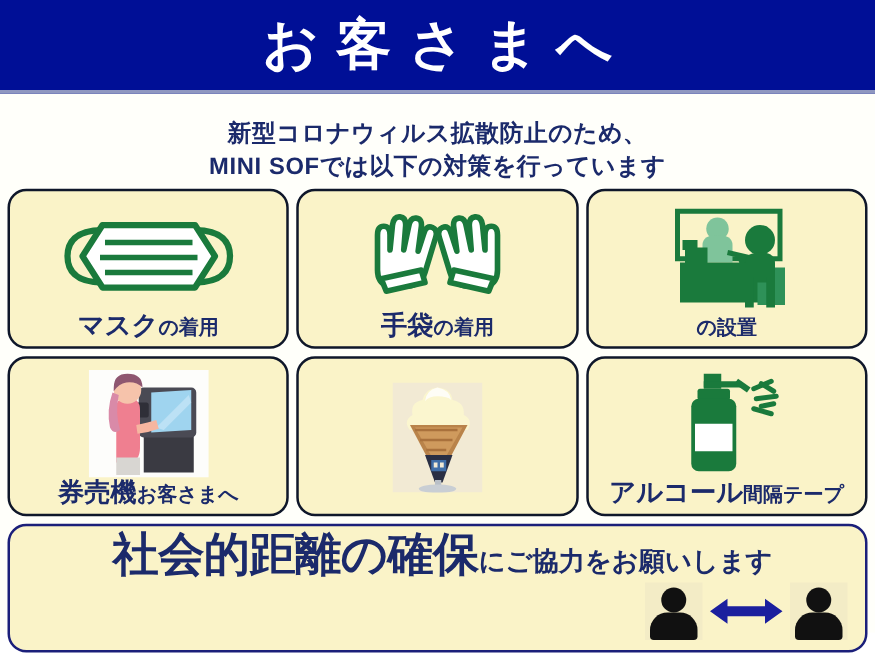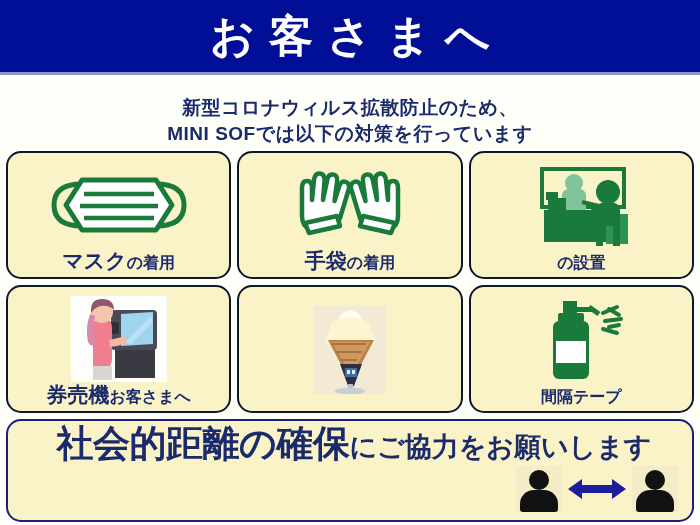--- a/index.html
+++ b/index.html
@@ -50,21 +50,21 @@
   
   .banner{
     margin:6px 6px 0;height:103px;
     background:#faf3c8;border:2px solid #1b1f7a;border-radius:15px;
     box-sizing:border-box;position:relative;
     display:flex;flex-direction:row;justify-content:center;
     padding:2px 10px 2px 18px;
   }
   .bn-line{display:flex;align-items:baseline;color:#1b2a6b;font-weight:700;white-space:nowrap;}
   .bn-xl{font-size:37px;line-height:1.12;letter-spacing:-.5px;}
-  .bn-md{font-size:27px;line-height:1.12;}
+  .bn-md{font-size:21px;line-height:1.12;}
   .people{
     position:absolute;right:14px;bottom:8px;
     display:flex;align-items:center;gap:4px;
   }
   .person{width:46px;height:46px;background:#f3ecc6;position:relative;}
   .person .head{
     position:absolute;left:50%;top:4px;transform:translateX(-50%);
     width:20px;height:20px;border-radius:50%;background:#111111;
   }
   .person .body{
@@ -211,20 +211,21 @@
           <g stroke="#1A7A3C" stroke-width="4" stroke-linecap="round">
             <path d="M78 14 L92 8"></path>
             <path d="M80 22 L96 20"></path>
             <path d="M78 30 L92 34"></path>
             <path d="M84 10 L94 16"></path>
             <path d="M84 28 L94 26"></path>
           </g>
         </svg>
       </div>
       <div class="card-label">
+        <span class="lbl-big">アルコール</span>
         <span class="lbl-small">間隔テープ</span>
       </div>
     </div>
 
   </div>
 
   <div class="banner">
     <div class="bn-line">
       <span class="bn-xl">社会的距離の確保</span>
       <span class="bn-md">にご協力をお願いします</span>

